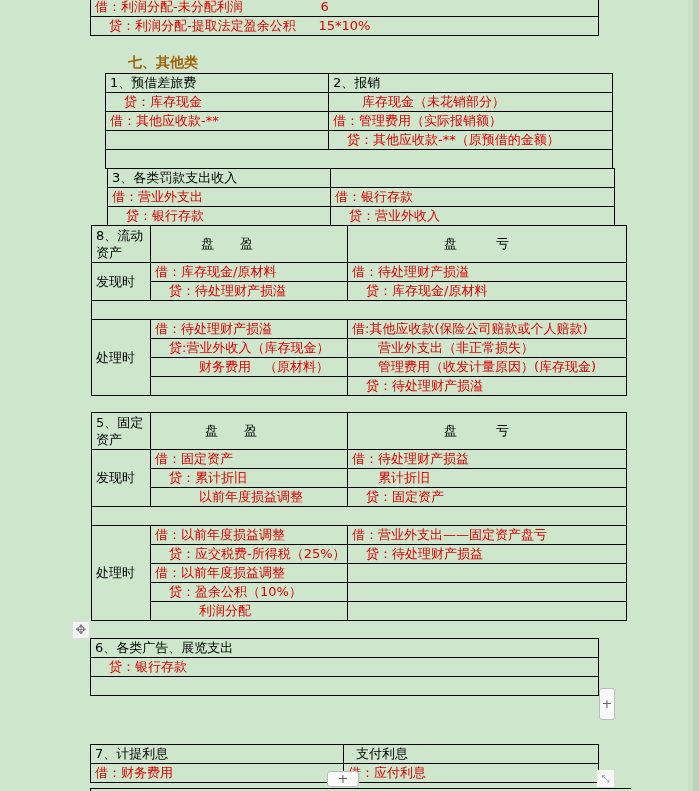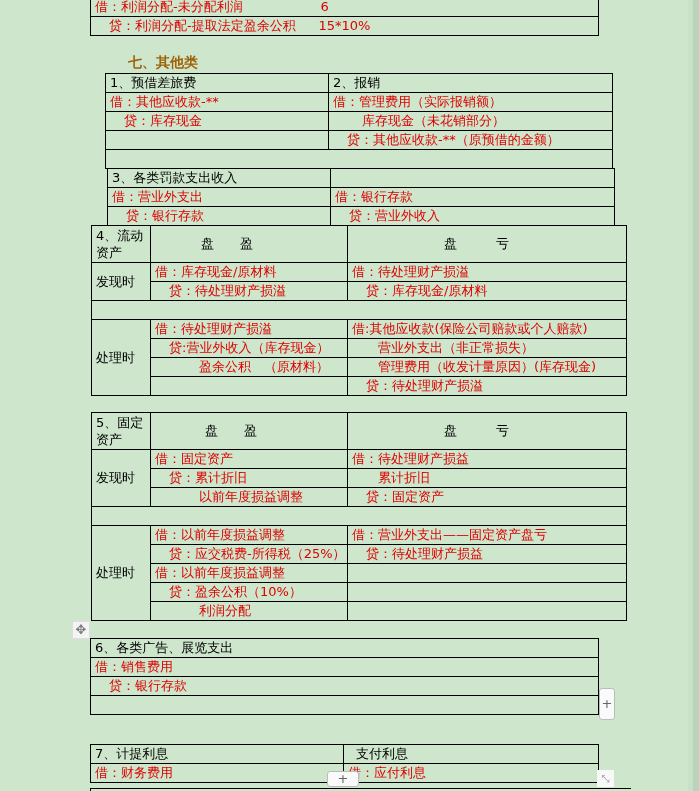--- a/index.html
+++ b/index.html
@@ -81,26 +81,26 @@
   <colgroup>
       <col style="width:223px">
       <col style="width:284px">
     </colgroup>
   <tbody>
       <tr>
     <td>1、预借差旅费</td>
     <td>2、报销</td>
   </tr>
   <tr>
+    <td class="red ind1">贷：库存现金</td>
+    <td class="red" style="padding-left:33px">库存现金（未花销部分）</td>
+  </tr>
+  <tr>
     <td class="red">借：其他应收款-**</td>
     <td class="red">借：管理费用（实际报销额）</td>
-  </tr>
-  <tr>
-    <td class="red ind1">贷：库存现金</td>
-    <td class="red" style="padding-left:33px">库存现金（未花销部分）</td>
   </tr>
   <tr>
     <td class="red"></td>
     <td class="red" style="padding-left:18px">贷：其他应收款-**（原预借的金额）</td>
   </tr>
   <tr>
     <td colspan="2"></td>
   </tr>
 </tbody>
   </table>
@@ -127,21 +127,21 @@
   </table>
 
 <table class="t" style="left:91px; top:225px; width:535px;">
   <colgroup>
       <col style="width:59px">
       <col style="width:197px">
       <col style="width:279px">
     </colgroup>
   <tbody>
       <tr>
-    <td class="wrap" style="height:36px;padding-left:4px">4、流动资产</td>
+    <td class="wrap" style="height:36px;padding-left:4px">8、流动资产</td>
     <td class="center" style="padding-left:50px !important;text-align:left">盘　　盈</td>
     <td class="center" style="padding-left:96px !important;text-align:left">盘　　　亏</td>
   </tr>
   <tr>
     <td rowspan="2">发现时</td>
     <td class="red">借：库存现金/原材料</td>
     <td class="red">借：待处理财产损溢</td>
   </tr>
   <tr>
     <td class="red ind1">贷：待处理财产损溢</td>
@@ -153,21 +153,21 @@
   <tr>
     <td rowspan="4">处理时</td>
     <td class="red">借：待处理财产损溢</td>
     <td class="red">借:其他应收款(保险公司赔款或个人赔款)</td>
   </tr>
   <tr>
     <td class="red ind1">贷:营业外收入（库存现金）</td>
     <td class="red ind2">营业外支出（非正常损失）</td>
   </tr>
   <tr>
-    <td class="red ind3">盈余公积　（原材料）</td>
+    <td class="red ind3">财务费用　（原材料）</td>
     <td class="red ind2">管理费用（收发计量原因）(库存现金)</td>
   </tr>
   <tr>
     <td></td>
     <td class="red ind1">贷：待处理财产损溢</td>
   </tr>
 </tbody>
   </table>
 
 <table class="t" style="left:91px; top:412px; width:535px;">
@@ -226,23 +226,20 @@
 
 <table class="t" style="left:90px; top:638px; width:508px;padding-left:24px;">
   <colgroup>
       <col style="width:508px">
     </colgroup>
   <tbody>
       <tr>
     <td>6、各类广告、展览支出</td>
   </tr>
   <tr>
-    <td class="red">借：销售费用</td>
-  </tr>
-  <tr>
     <td class="red ind1">贷：银行存款</td>
   </tr>
   <tr>
     <td></td>
   </tr>
 </tbody>
   </table>
 
 <div class="add-btn" style="left:599px; top:688px; width:14px; height:30px; line-height:30px;">+</div>
 

